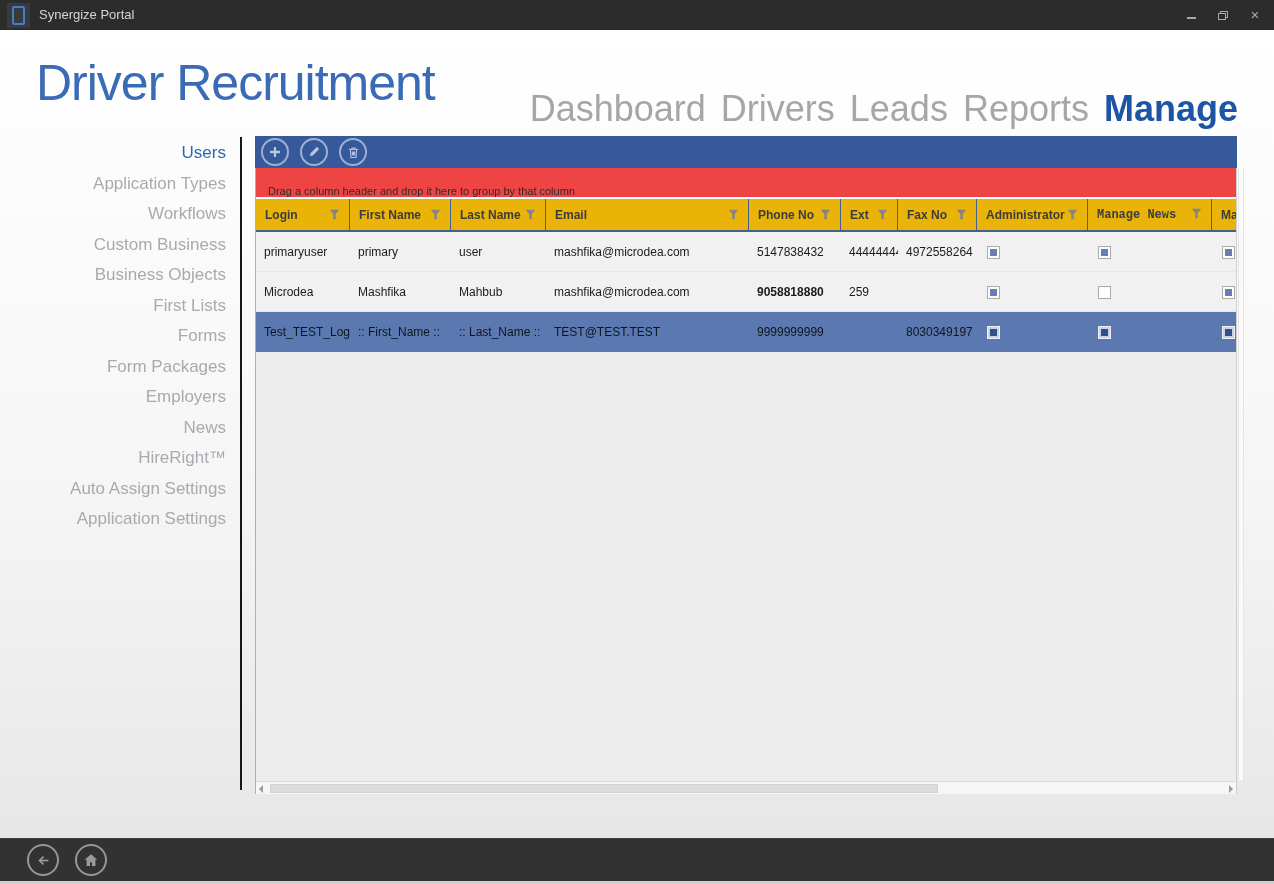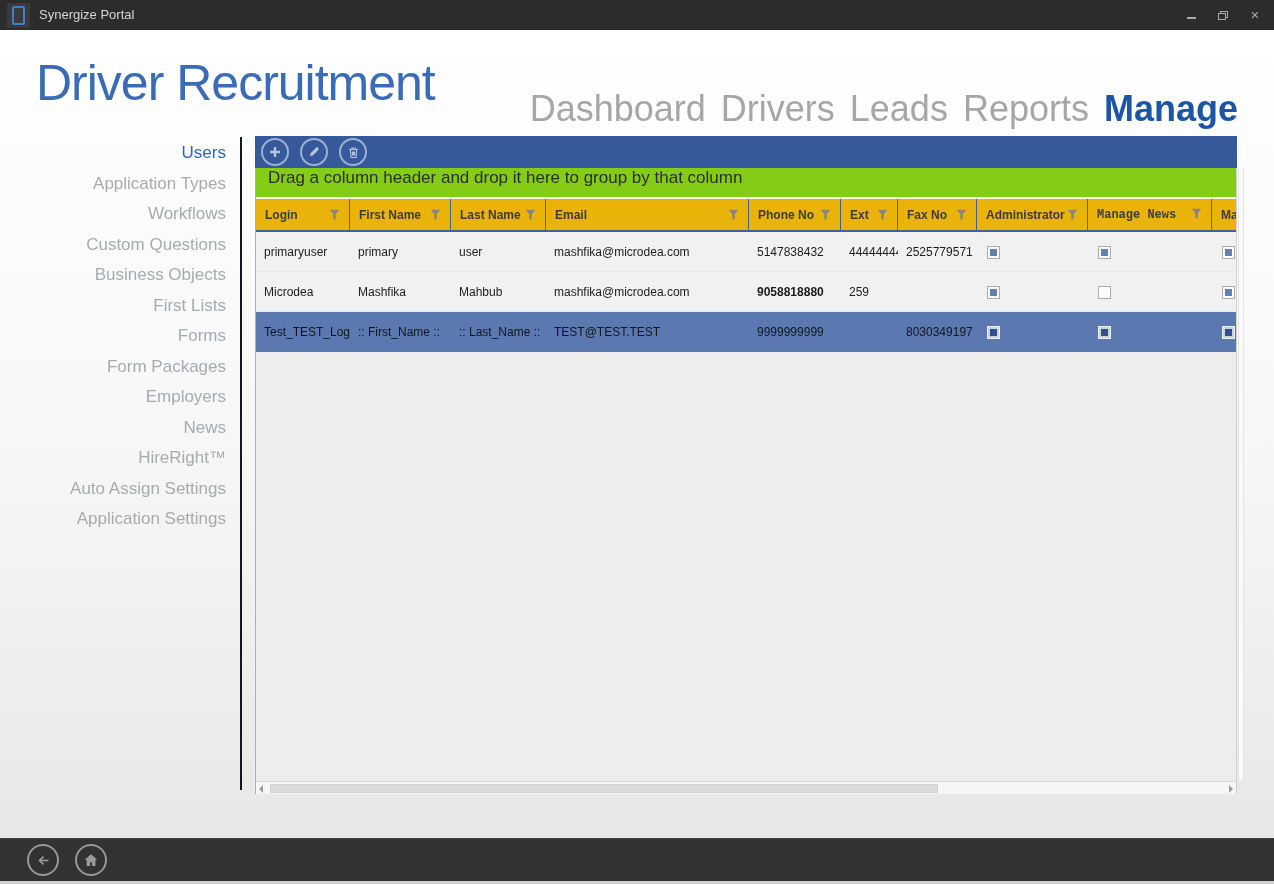--- a/index.html
+++ b/index.html
@@ -30,21 +30,21 @@
   
   .sidebar{position:absolute;left:0;top:108px;width:226px;text-align:right}
   .side-item{font-size:17px;line-height:30.5px;color:#a7aaae;cursor:pointer;white-space:nowrap}
   .side-item.active{color:#2b68b2}
   .side-divider{position:absolute;left:240px;top:107px;width:2px;height:653px;background:#171717}
 
   
   .grid-panel{position:absolute;left:255px;top:106px;width:982px;height:658px;display:flex;flex-direction:column;background:#ededee;border-left:1px solid #a7b0bf;border-right:1px solid #cfcfcf}
   .toolbar{height:32px;background:#35599b;flex:none;display:flex;align-items:center;padding-left:6px;gap:11px;margin:0 -1px}
   .tool-btn{width:28px;height:28px;border:2px solid #9db0d2;border-radius:50%;display:flex;align-items:center;justify-content:center;cursor:pointer;flex:none}
-  .group-bar{height:31px;background:#84cc16;border-bottom:2px solid #fbfbfb;display:flex;align-items:flex-start;padding-left:12px;font-size:17px;color:#2d2d2d;flex:none}
+  .group-bar{height:31px;background:#ef4444;border-bottom:2px solid #fbfbfb;display:flex;align-items:flex-end;padding-left:12px;font-size:11px;color:#2d2d2d;flex:none}
   .grid-header{height:33px;display:flex;flex:none;background:#eab308;border-bottom:2px solid #44618f;overflow:hidden}
   .hcell{height:100%;border-right:1px solid #44618f;display:flex;align-items:center;justify-content:space-between;padding:0 9px;flex:none;cursor:pointer;overflow:hidden}
   .hcell .hlabel{font-size:12px;font-weight:700;color:#3c3c3c;white-space:nowrap}
   .grid-body{flex:none}
   .grow{height:40px;display:flex;align-items:center;background:#f1f1f2;border-bottom:1px solid #e7e7e8;font-size:12px;color:#1b1b1b;cursor:pointer;overflow:hidden}
   .grow.selected{background:#5b79b0;border-bottom-color:#5b79b0;color:#10151d}
   .cell{padding-left:8px;flex:none;overflow:hidden;white-space:nowrap}
   .cell.cb-cell{padding-left:10px}
   .cb{width:13px;height:13px;background:#fdfdfd;border:1px solid #ababab;display:inline-flex;align-items:center;justify-content:center}
   .cb .cbi{width:7px;height:7px;background:transparent}
@@ -95,21 +95,21 @@
       <div class="nav-tab">Drivers</div>
       <div class="nav-tab">Leads</div>
       <div class="nav-tab">Reports</div>
       <div class="nav-tab active">Manage</div>
     </div>
 
   <div class="sidebar">
       <div class="side-item active">Users</div>
       <div class="side-item">Application Types</div>
       <div class="side-item">Workflows</div>
-      <div class="side-item">Custom Questions</div>
+      <div class="side-item">Custom Business</div>
       <div class="side-item">Business Objects</div>
       <div class="side-item">First Lists</div>
       <div class="side-item">Forms</div>
       <div class="side-item">Form Packages</div>
       <div class="side-item">Employers</div>
       <div class="side-item">News</div>
       <div class="side-item">HireRight™</div>
       <div class="side-item">Auto Assign Settings</div>
       <div class="side-item">Application Settings</div>
     </div>
@@ -199,21 +199,21 @@
         </div>
       </div>
     <div class="grid-body">
         <div class="grow">
           <div class="cell" style="width: 94px;">primaryuser</div>
           <div class="cell" style="width: 101px;">primary</div>
           <div class="cell" style="width: 95px;">user</div>
           <div class="cell" style="width: 203px;">mashfika@microdea.com</div>
           <div class="cell" style="width: 92px;">5147838432</div>
           <div class="cell" style="width: 57px;">44444444</div>
-          <div class="cell" style="width: 79px;">2525779571</div>
+          <div class="cell" style="width: 79px;">4972558264</div>
           <div class="cell cb-cell" style="width: 111px;"><span class="cb checked">
               <span class="cbi"></span>
             </span></div>
           <div class="cell cb-cell" style="width: 124px;"><span class="cb checked">
               <span class="cbi"></span>
             </span></div>
           <div class="cell cb-cell" style="width: 28px;"><span class="cb checked">
               <span class="cbi"></span>
             </span></div>
         </div>

